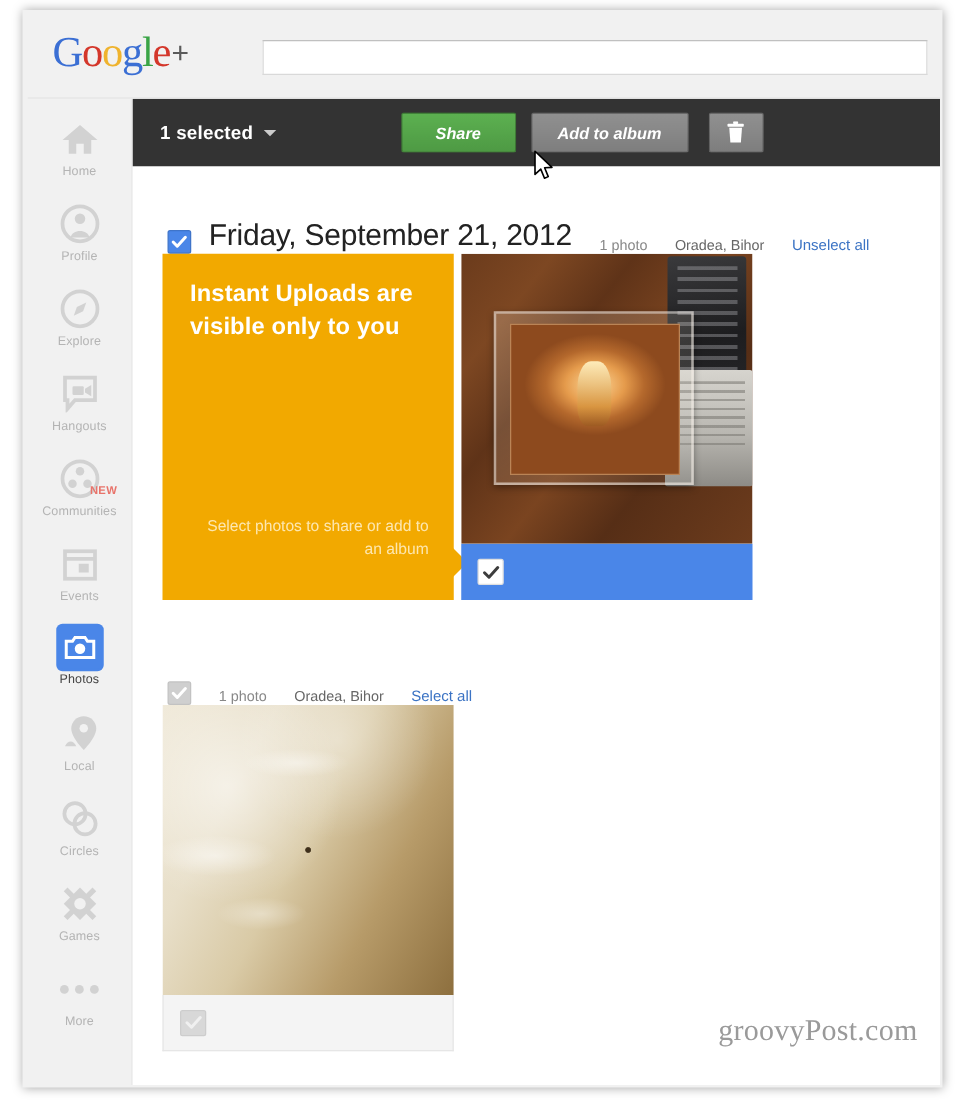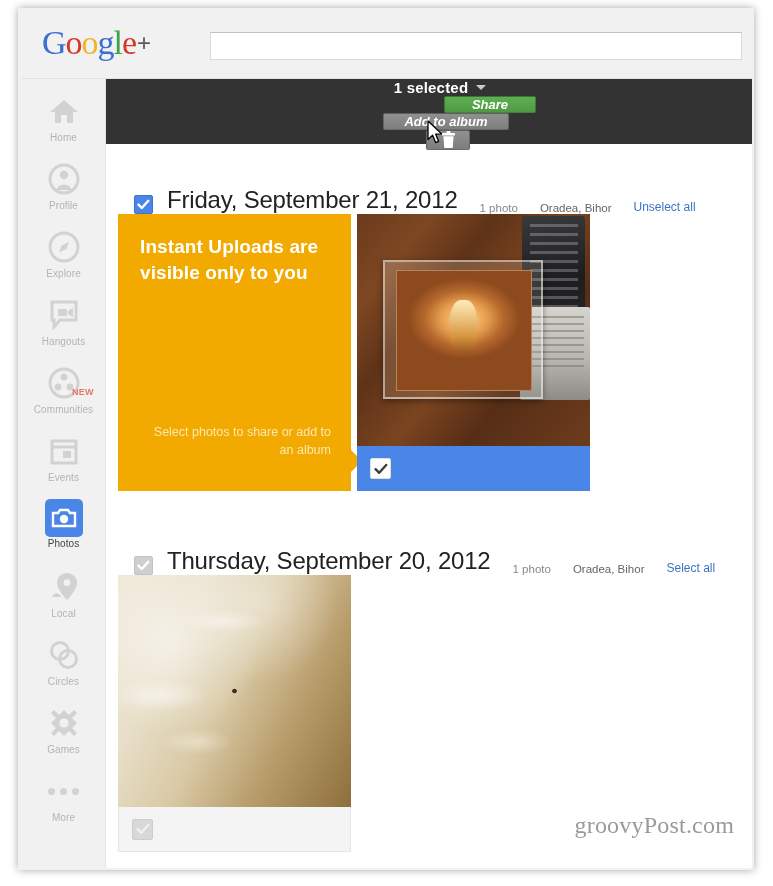--- a/index.html
+++ b/index.html
@@ -170,27 +170,26 @@
   .content {
     flex: 1 1 auto;
     position: relative;
     background: #ffffff;
     border-left: 1px solid #e4e4e4;
     overflow: hidden;
   }
 
   
   .action-bar {
-    height: 65px;
+    height: 54px;
     background: #333333;
     display: flex;
     align-items: center;
     padding-left: 22px;
     box-sizing: border-box;
-    flex-direction: column;
   }
   .sel-count {
     color: #ffffff;
     font-size: 15px;
     font-weight: bold;
     letter-spacing: 0.2px;
     display: flex;
     align-items: center;
     cursor: pointer;
     user-select: none;
@@ -293,21 +292,21 @@
     font-size: 12px;
     color: #3b73c4;
     white-space: nowrap;
     cursor: pointer;
     text-decoration: none;
   }
 
   
   .photo-row {
     display: flex;
-    padding-left: 12px;
+    padding-left: 24px;
     gap: 6px;
     align-items: flex-start;
   }
   .tile {
     position: relative;
     width: 233px;
   }
   .tile-img {
     width: 233px;
     height: 232px;
@@ -712,21 +711,20 @@
         </div>
 
         <div class="section-gap"></div>
 
         <div class="date-row">
           <span class="chk off">
             <svg width="13" height="11" viewBox="0 0 13 11" fill="none" stroke="#ffffff" stroke-width="2.4" stroke-linecap="round" stroke-linejoin="round">
                 <path d="M1.5 5.6 L4.8 9 L11.3 1.8"></path>
               </svg>
           </span>
-          <span class="date-title">Thursday, September 20, 2012</span>
           <span class="date-meta">1 photo</span>
           <span class="date-loc">Oradea, Bihor</span>
           <span class="date-link">Select all</span>
         </div>
 
         <div class="photo-row">
           <div class="tile">
             <div class="tile-img">
               <div class="img-foam">
                 <div class="foam-streaks"></div>

